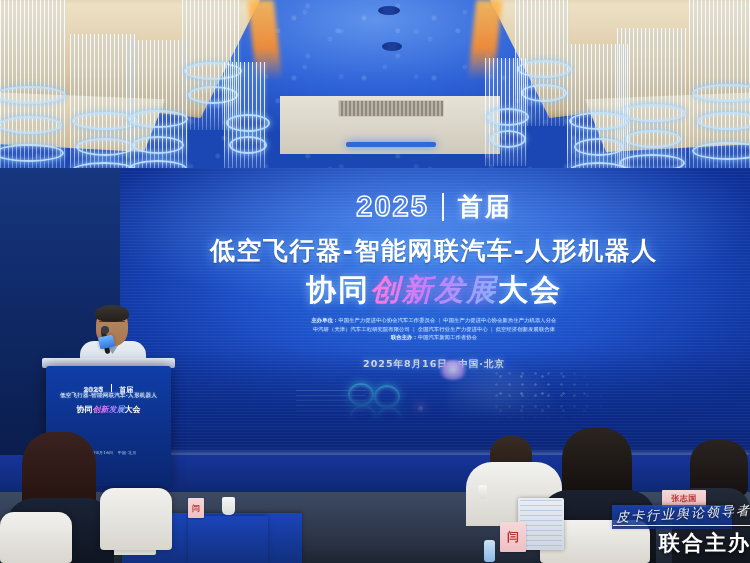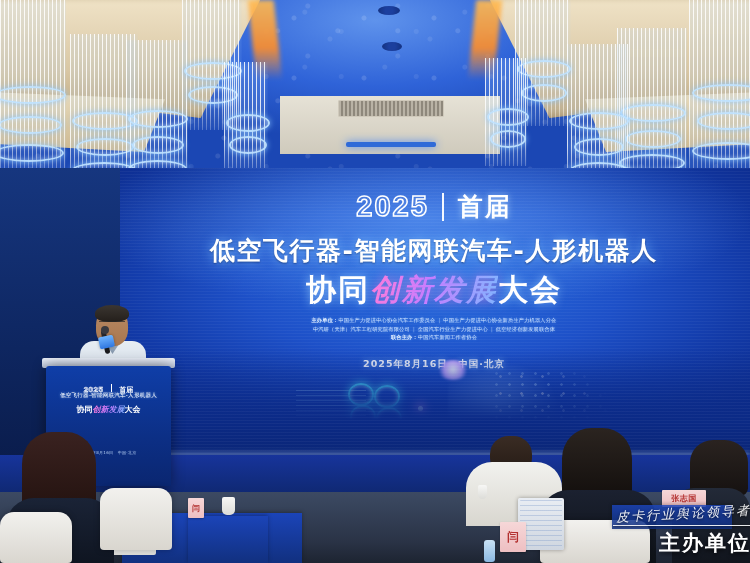--- a/index.html
+++ b/index.html
@@ -411,16 +411,16 @@
   </div>
 
   <div class="namecard" style="left:662px;top:490px;width:44px;height:17px;font-size:8px;letter-spacing:.5px;">
     <span>张志国</span>
   </div>
   <div class="table" style="left:612px;top:505px;width:120px;height:24px;opacity:.85;"></div>
 
   <div class="wm">
     <div class="wm-script">皮卡行业舆论领导者</div>
     <div class="wm-rule"></div>
-    <div class="wm-main">主办单位</div>
+    <div class="wm-main">联合主办</div>
   </div>
 
 </div>
 
 </body></html>

